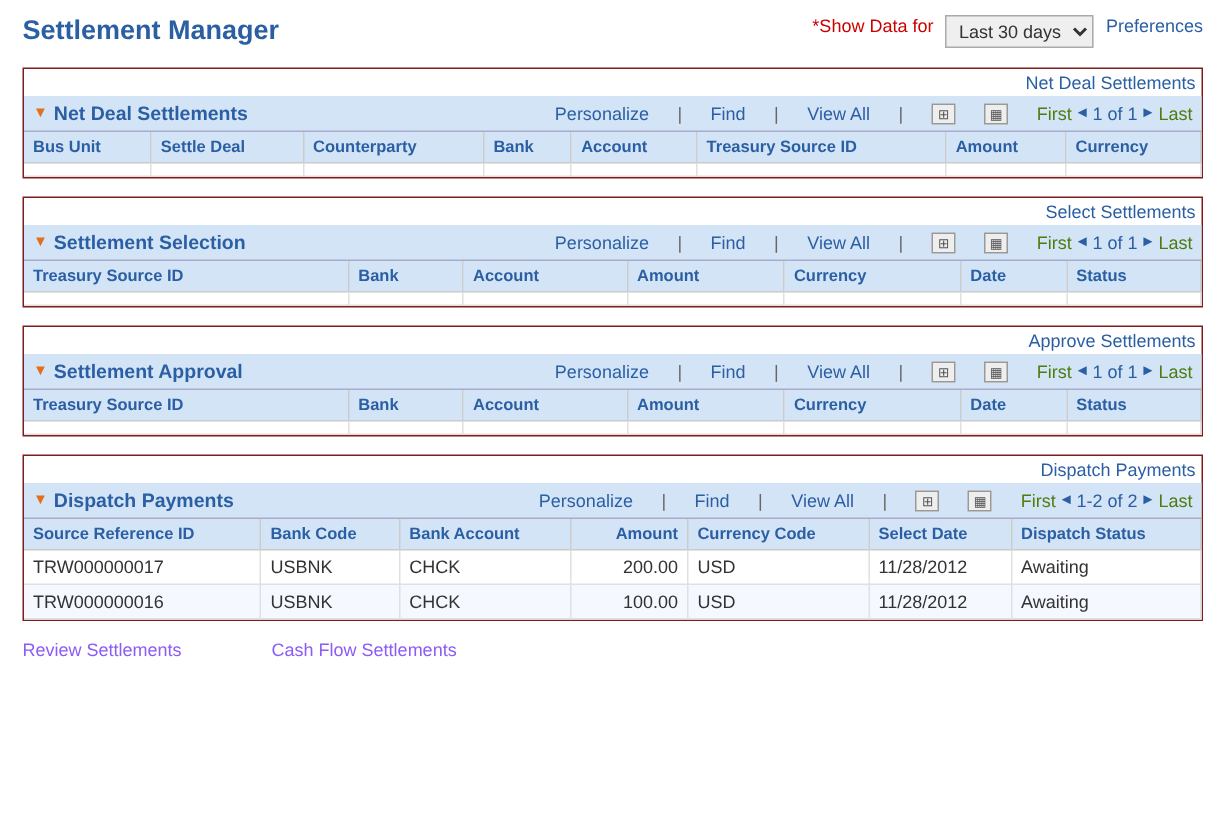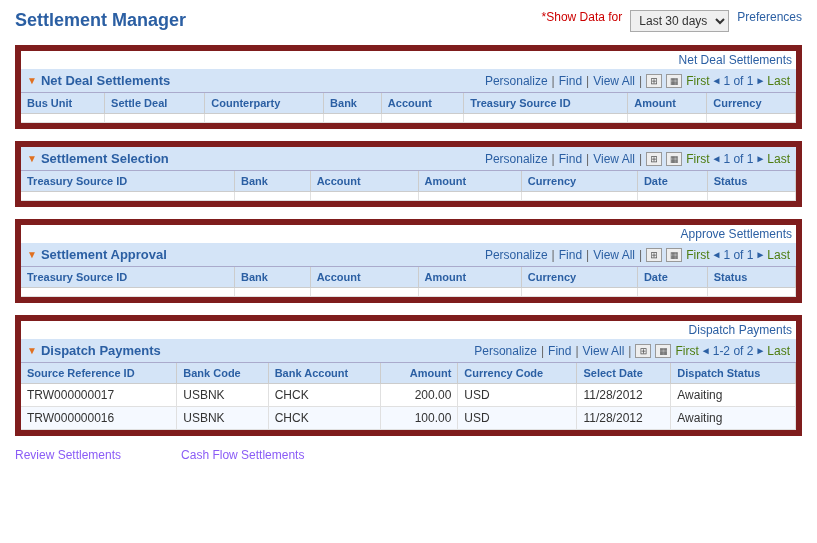--- a/index.html
+++ b/index.html
@@ -5,30 +5,30 @@
     * { box-sizing: border-box; margin: 0; padding: 0; }
     body { font-family: Arial, sans-serif; font-size: 12px; color: #333; background: #fff; padding: 10px 15px; }
     
     h1 { color: #2b5fa3; font-size: 18px; font-weight: bold; margin-bottom: 8px; text-align: center; }
     
     .top-controls { display: flex; justify-content: flex-end; gap: 8px; margin-bottom: 4px; }
     .show-data-label { color: #cc0000; font-size: 12px; }
     .show-data-select { font-size: 12px; padding: 2px 4px; border: 1px solid #aaa; color: #333; }
     .preferences-link { color: #2b5fa3; text-decoration: none; font-size: 12px; }
     
-    .section-container { margin-bottom: 12px; border: 6px solid #7f1d1d; }
+    .section-container { margin-bottom: 12px; border: 1px solid #7f1d1d; }
     
     .section-top-link { text-align: right; padding: 2px 4px; }
     .section-top-link a { color: #2b5fa3; text-decoration: none; font-size: 12px; }
     
     .section-header { background: #d4e4f7; border-bottom: 1px solid #aac; display: flex; align-items: center; justify-content: space-between; padding: 4px 6px; }
     .section-title { color: #2b5fa3; font-size: 13px; font-weight: bold; display: flex; align-items: center; gap: 4px; }
     .section-title .triangle { color: #e07020; font-size: 10px; }
     
-    .section-controls { display: flex; align-items: flex-end; gap: 4px; font-size: 12px; color: #2b5fa3; }
+    .section-controls { display: flex; align-items: flex-end; gap: 19px; font-size: 12px; color: #2b5fa3; }
     .section-controls a { color: #2b5fa3; text-decoration: none; }
     .section-controls .separator { color: #666; }
     .icon-btn { display: inline-block; width: 16px; height: 14px; border: 1px solid #999; background: #eee; text-align: center; line-height: 13px; font-size: 9px; cursor: pointer; color: #555; }
     .nav-controls { display: flex; align-items: center; gap: 2px; font-size: 12px; color: #2b5fa3; }
     .nav-controls a { color: #4d7c0f; text-decoration: none; }
     .nav-arrow { font-size: 10px; color: #2b5fa3; }
     
     table { width: 100%; border-collapse: collapse; }
     thead tr { background: #d4e4f7; }
     th { text-align: left; padding: 4px 6px; font-size: 11px; color: #2b5fa3; font-weight: bold; border-right: 1px solid #ccc; border-bottom: 1px solid #ccc; vertical-align: top; }
@@ -105,20 +105,23 @@
         <td></td>
         <td></td>
         <td></td>
         <td></td>
       </tr>
     </tbody>
   </table>
 </div>
 
 <div class="section-container">
+  <div class="section-top-link">
+    <a href="#">Select Settlements</a>
+  </div>
   <div class="section-header">
     <div class="section-title">
       <span class="triangle">▼</span>
       <span>Settlement Selection</span>
     </div>
     <div class="section-controls">
       <a href="#">Personalize</a>
       <span class="separator">|</span>
       <a href="#">Find</a>
       <span class="separator">|</span>

